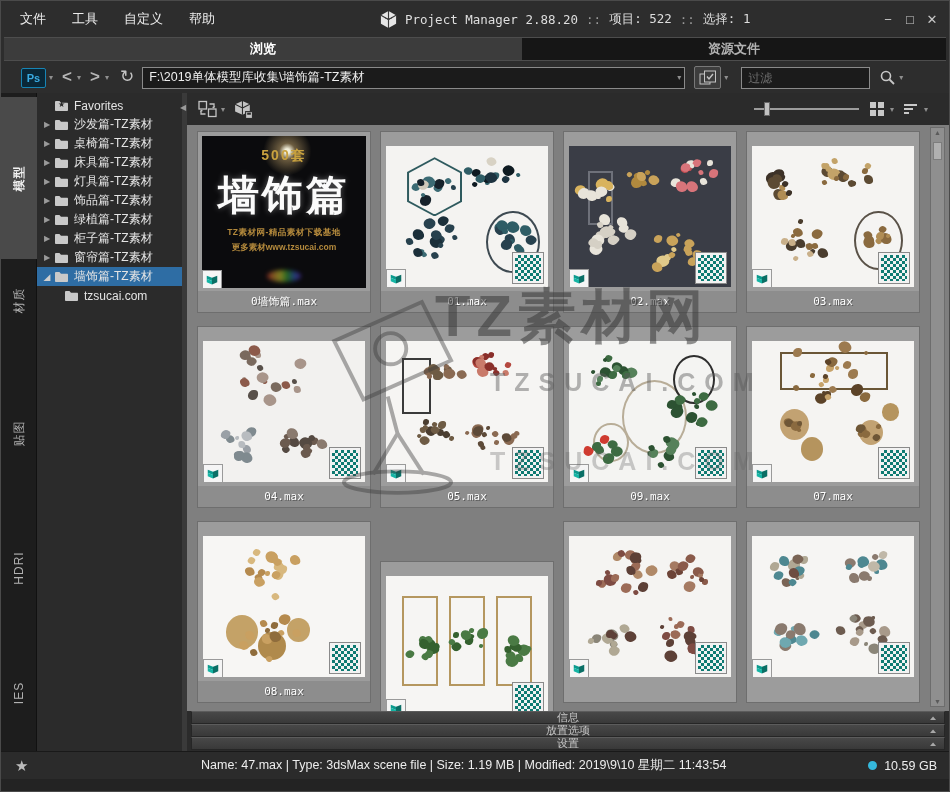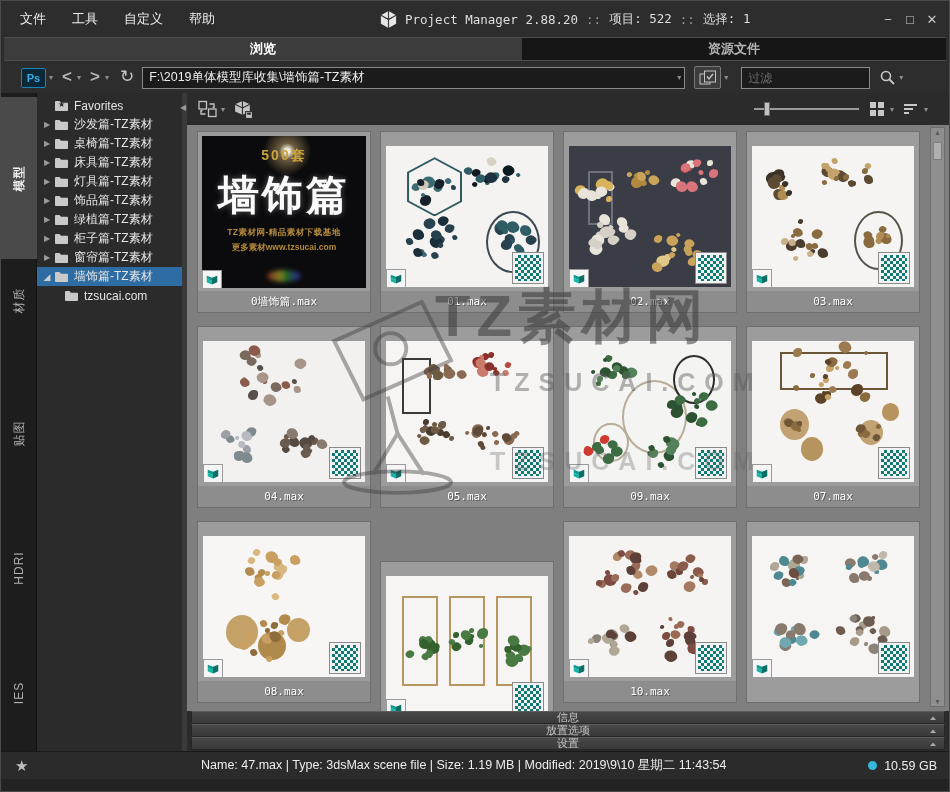--- a/index.html
+++ b/index.html
@@ -953,21 +953,20 @@
               <div class="flower" style="left: 76.6708%; top: 79.6309%; width: 10.6564px; height: 10.6564px; margin-left: -5.32819px; margin-top: -5.32819px; background: rgb(126, 75, 67); transform: rotate(69deg);"></div>
               <div class="qr"></div>
               <div class="maxbadge">
                 <svg width="14" height="14" viewBox="0 0 16 16">
                   <path d="M2 3 L8 5.5 V9 L2 6.5 Z" fill="#0b9a8e"></path>
                   <path d="M8 5.5 L14 3 V10.5 L8 13 Z" fill="#0a6f66"></path>
                   <path d="M2 6.5 L8 9 V13 L2 10.5 Z" fill="#15b5a5"></path>
                 </svg>
               </div>
             </div>
-            <div class="caption">10.max</div>
           </div>
           <div class="card" style="left: 559px; top: 396px;">
             <div class="thumb-img" style="background: rgb(246, 245, 243);">
               <div class="flower" style="left: 28.1225%; top: 29.9567%; width: 4.3406px; height: 4.3406px; margin-left: -2.1703px; margin-top: -2.1703px; background: rgb(122, 100, 85); transform: rotate(86deg);"></div>
               <div class="flower" style="left: 25.5896%; top: 20.1251%; width: 11.7276px; height: 11.7276px; margin-left: -5.8638px; margin-top: -5.8638px; background: rgb(176, 168, 148); transform: rotate(7deg);"></div>
               <div class="flower" style="left: 19.609%; top: 17.4305%; width: 10.1002px; height: 10.1002px; margin-left: -5.0501px; margin-top: -5.0501px; background: rgb(78, 136, 145); transform: rotate(88deg);"></div>
               <div class="flower" style="left: 31.8838%; top: 17.2219%; width: 8.07569px; height: 8.07569px; margin-left: -4.03784px; margin-top: -4.03784px; background: rgb(176, 168, 148); transform: rotate(5deg);"></div>
               <div class="flower" style="left: 28.1826%; top: 16.0034%; width: 9.53059px; height: 9.53059px; margin-left: -4.76529px; margin-top: -4.76529px; background: rgb(122, 100, 85); transform: rotate(47deg);"></div>
               <div class="flower" style="left: 30.1%; top: 28.4043%; width: 6.48961px; height: 6.48961px; margin-left: -3.2448px; margin-top: -3.2448px; background: rgb(176, 168, 148); transform: rotate(21deg);"></div>
               <div class="flower" style="left: 14.0434%; top: 21.6795%; width: 9.34781px; height: 9.34781px; margin-left: -4.6739px; margin-top: -4.6739px; background: rgb(176, 168, 148); transform: rotate(11deg);"></div>

